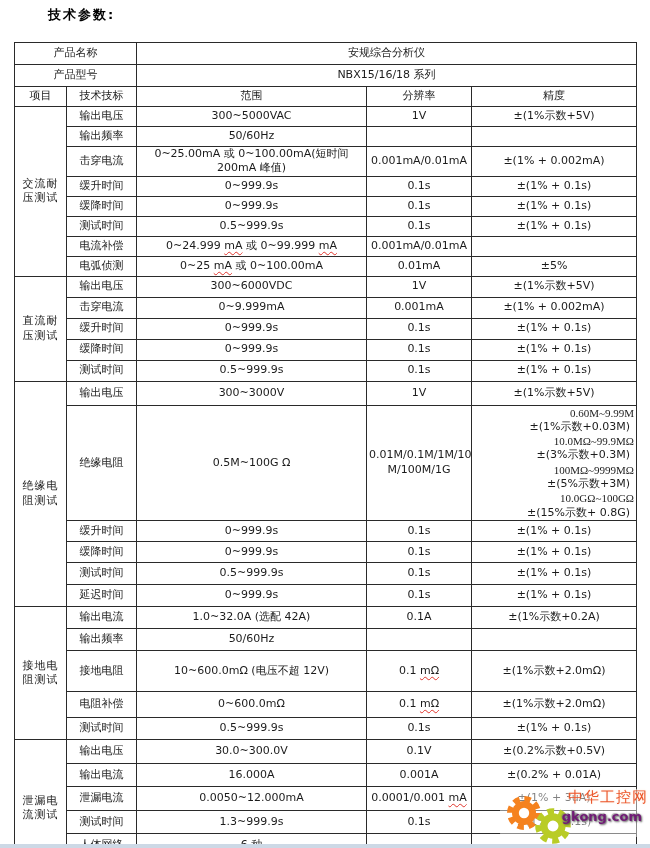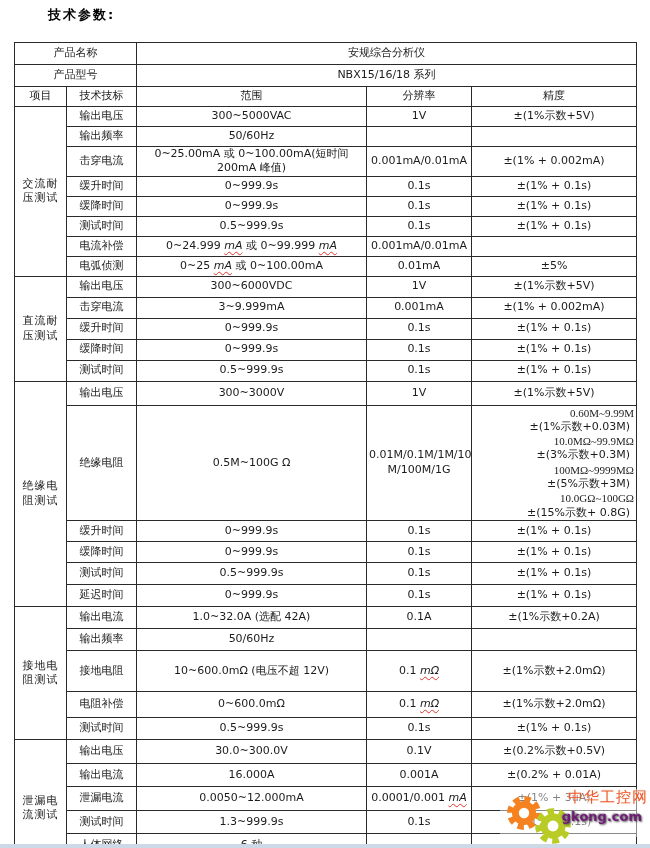--- a/index.html
+++ b/index.html
@@ -21,21 +21,20 @@
   }
   .grp{letter-spacing:1px;}
   .bl{display:block;}
   .al{text-align:right;padding-left:2px;font-family:Liberation Serif, serif;}
   .ar{text-align:right;padding-right:4px;}
   .ins-acc{padding:2px 3px;line-height:1.22;}
   .sq{
     text-decoration:underline;text-decoration-style:wavy;
     text-decoration-color:#e0342b;text-decoration-thickness:1px;
     text-underline-offset:2px;
-    font-style:italic;
   }
   .bottom-strip{
     position:absolute;left:0;bottom:0;width:650px;height:4px;background:#cdd9e6;
   }
   
   .watermark{position:absolute;left:500px;top:785px;width:150px;height:60px;}
   .wm-band{
     position:absolute;left:0;top:4px;width:150px;height:48px;
     background:rgba(255,255,255,0.45);border-radius:4px;
   }
@@ -144,21 +143,21 @@
           <span class="bl">直流耐</span>
           <span class="bl">压测试</span>
         </td>
     <td>输出电压</td>
     <td>300~6000VDC</td>
     <td>1V</td>
     <td>±(1%示数+5V)</td>
   </tr>
   <tr style="height:21px">
     <td>击穿电流</td>
-    <td>3~9.999mA</td>
+    <td>0~9.999mA</td>
     <td>0.001mA</td>
     <td>±(1% + 0.002mA)</td>
   </tr>
   <tr style="height:21px">
     <td>缓升时间</td>
     <td>0~999.9s</td>
     <td>0.1s</td>
     <td>±(1% + 0.1s)</td>
   </tr>
   <tr style="height:21px">

